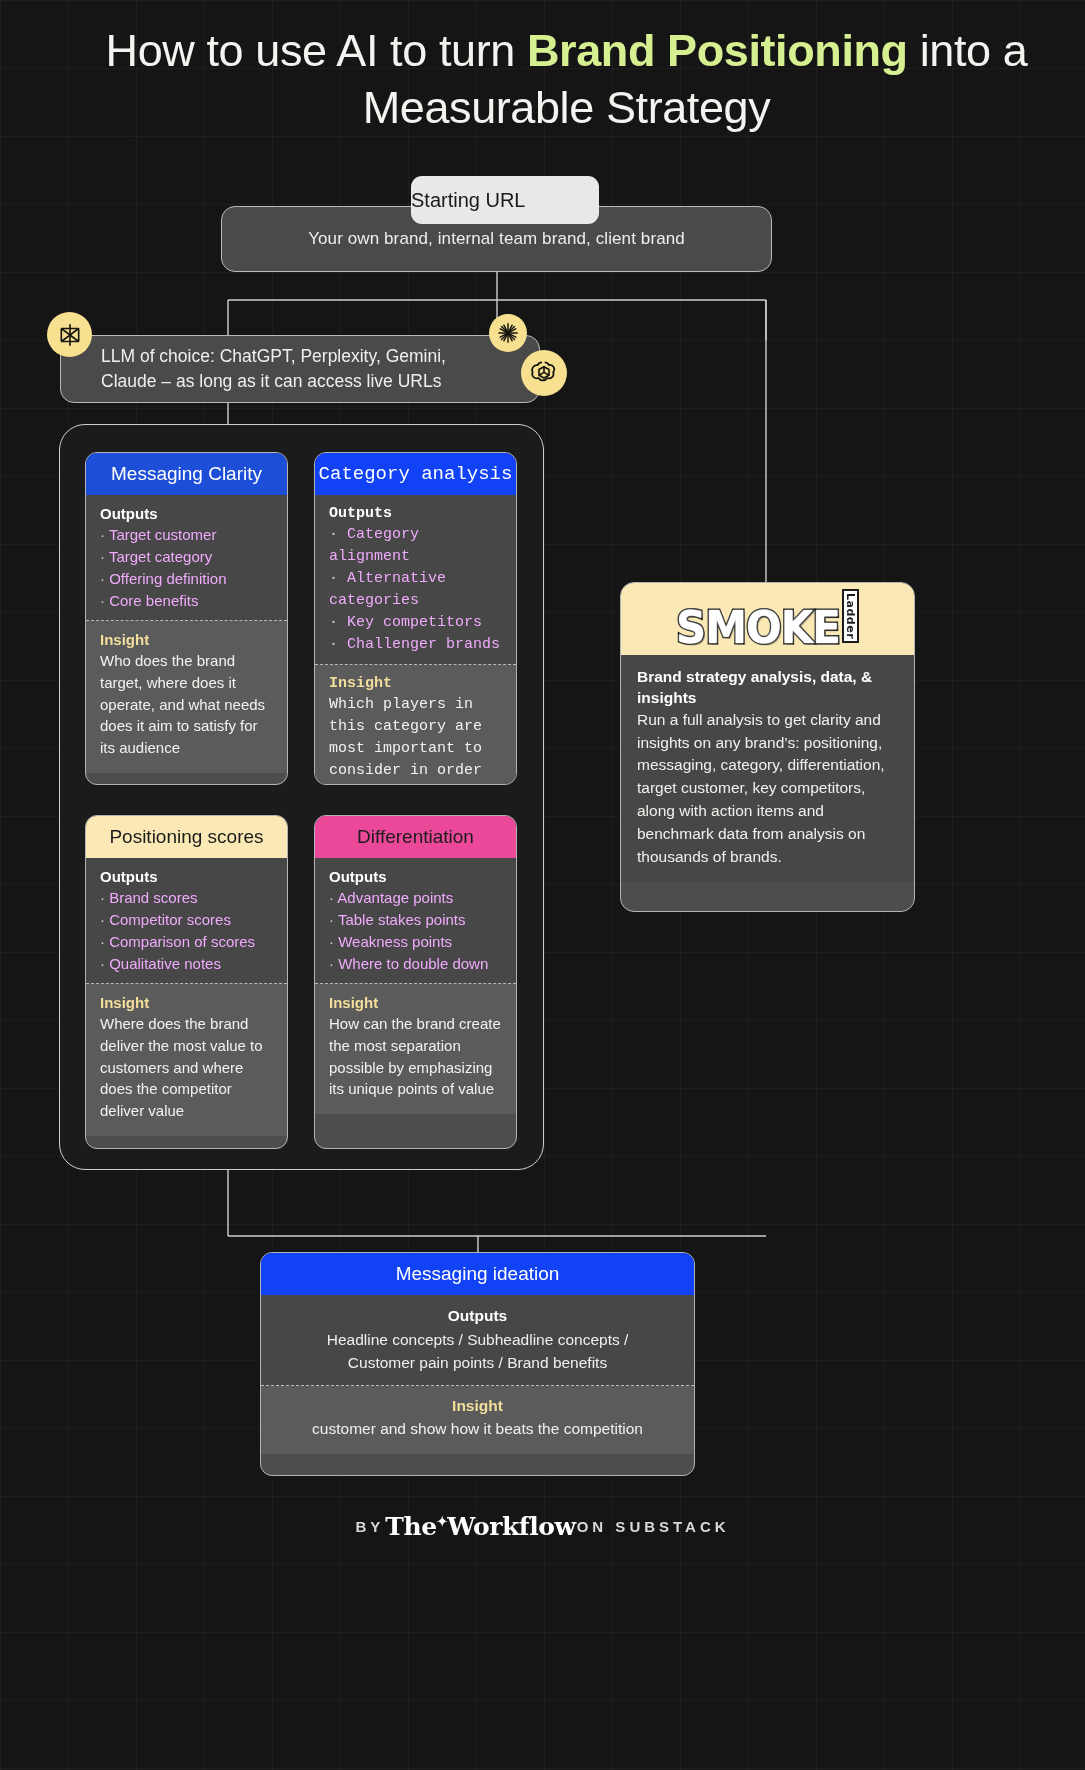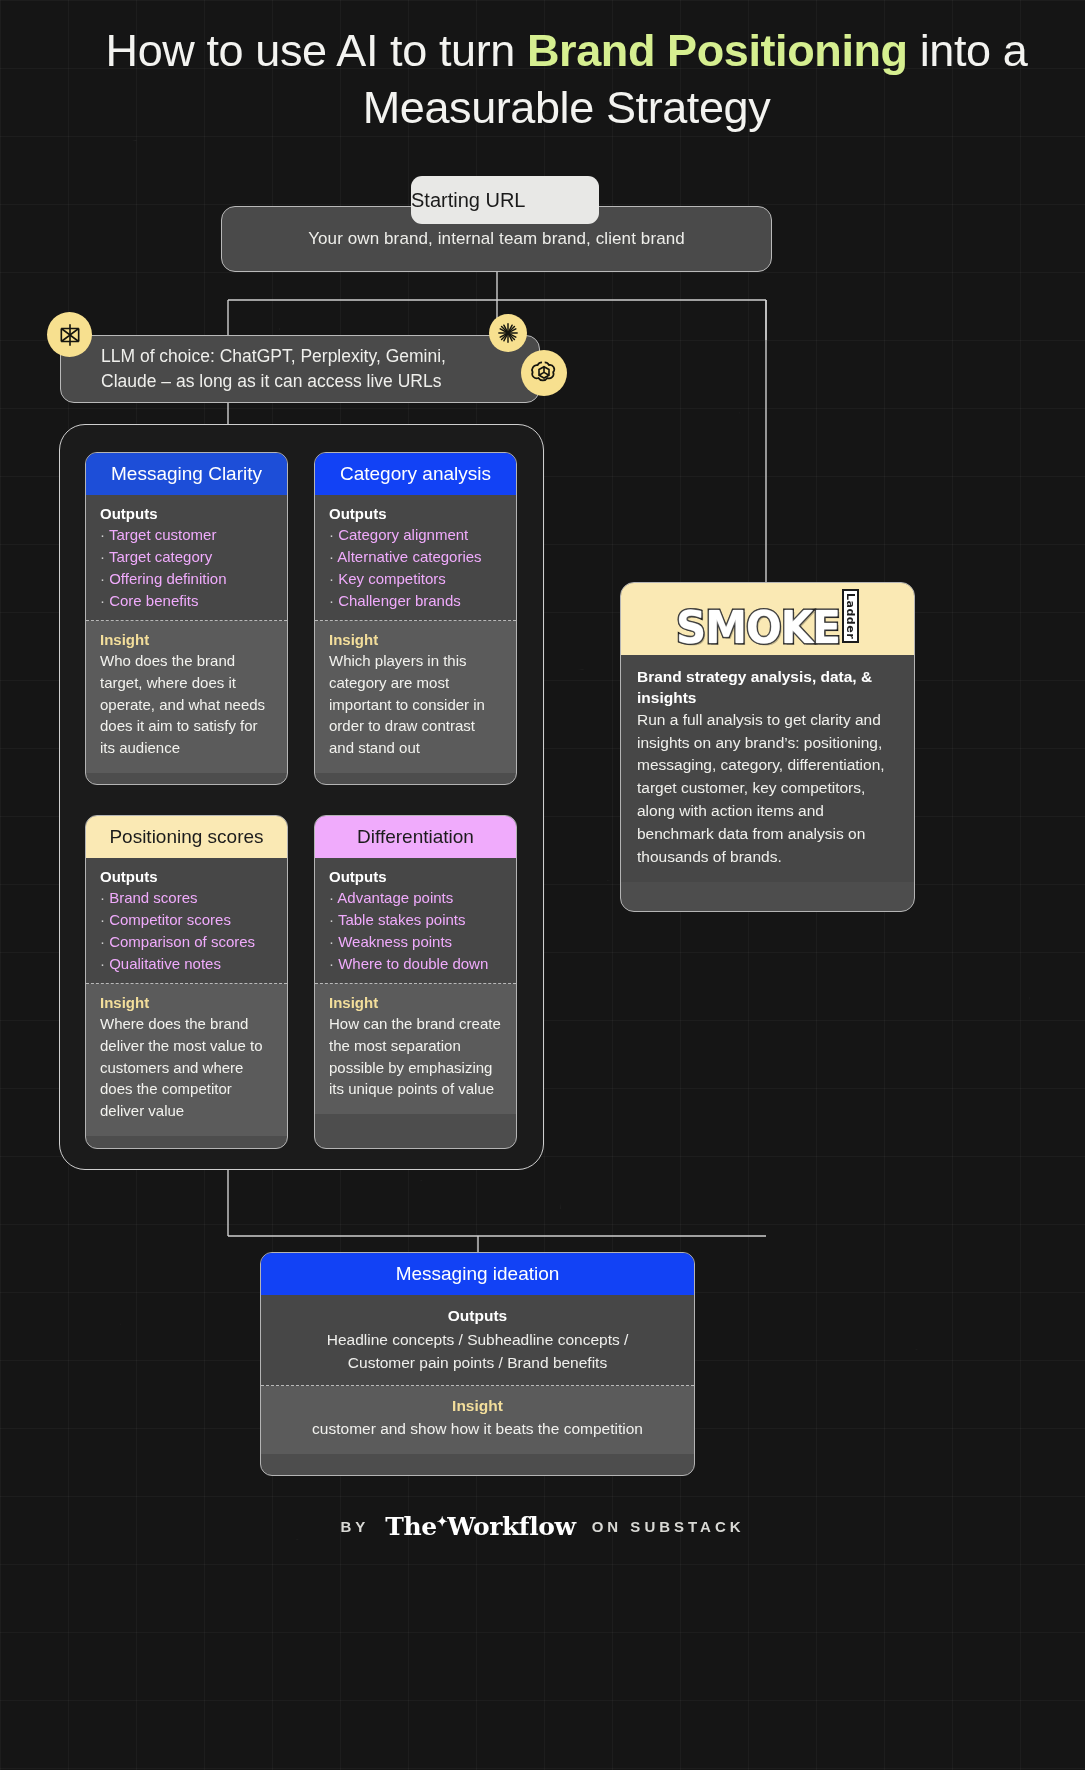--- a/index.html
+++ b/index.html
@@ -108,26 +108,26 @@
   .card .body ul { list-style:none; }
   .card .body li { font-size:15px; color:#f0abfc; line-height:1.47; }
   .card .body li:before { content:"· "; color:#cfcfcf; }
   .divider { border-top:1px dashed #b9b9b9; margin:0; }
   .card .insight { padding:10px 14px 14px 14px; background:#5b5b5b; }
   .card .insight .lab { color:#f3de9b; font-weight:700; font-size:15px; margin-bottom:2px; }
   .card .insight .txt { color:#f2f2ee; font-size:15px; line-height:1.45; }
 
   #card-messaging { left:85px; top:452px; width:203px; height:333px; }
   #card-messaging .hd { background:#1d4ed8; }
-  #card-category  { left:314px; top:452px; width:203px; height:333px; }
+  #card-category  { left:314px; top:452px; width:203px; height:333px;font-family:Liberation Mono, monospace; }
   #card-category .hd { background:#1242f5; }
   #card-positioning { left:85px; top:815px; width:203px; height:334px; }
   #card-positioning .hd { background:#fae9b4; }
   #card-differentiation { left:314px; top:815px; width:203px; height:334px; }
-  #card-differentiation .hd { background:#f0abfc; }
+  #card-differentiation .hd { background:#ec4899; }
 
   
   #card-smoke {
     left:620px; top:582px; width:295px; height:330px;
     border-radius:14px; overflow:hidden;
     border:1px solid #b4b4b4; background:#4d4d4d;
   }
   #card-smoke .hd {
     height:72px; background:#fae9b4;
     display:flex; align-items:center; justify-content:center;
@@ -170,21 +170,21 @@
   #card-ideation .body { padding:12px 14px 10px; background:#474747; text-align:center; }
   #card-ideation .body .ttl { font-weight:700; font-size:15.5px; color:#fff; margin-bottom:3px;}
   #card-ideation .body .txt { font-size:15.5px; color:#efefec; line-height:1.5; }
   #card-ideation .insight { padding:11px 14px 14px; background:#5b5b5b; text-align:center; }
   #card-ideation .insight .lab { color:#f3de9b; font-weight:700; font-size:15.5px; margin-bottom:2px;}
   #card-ideation .insight .txt { color:#f1f1ee; font-size:15.5px; line-height:1.5; }
 
   
   #footer {
     position:absolute; left:0; top:1512px; width:1085px;
-    display:flex; align-items:center; justify-content:center; gap:16px;
+    display:flex; align-items:center; justify-content:center; gap:1px;
   }
   #footer .by, #footer .on {
     color:#d9d9d5; font-size:15px; letter-spacing:4px; font-weight:600;
   }
   #footer .brand {
     color:#ffffff; font-size:25px; font-weight:700; letter-spacing:-0.4px;
     font-family:"DejaVu Serif", serif;
     position:relative;
   }
   #footer .brand .star { font-size:13px; vertical-align:super; }

